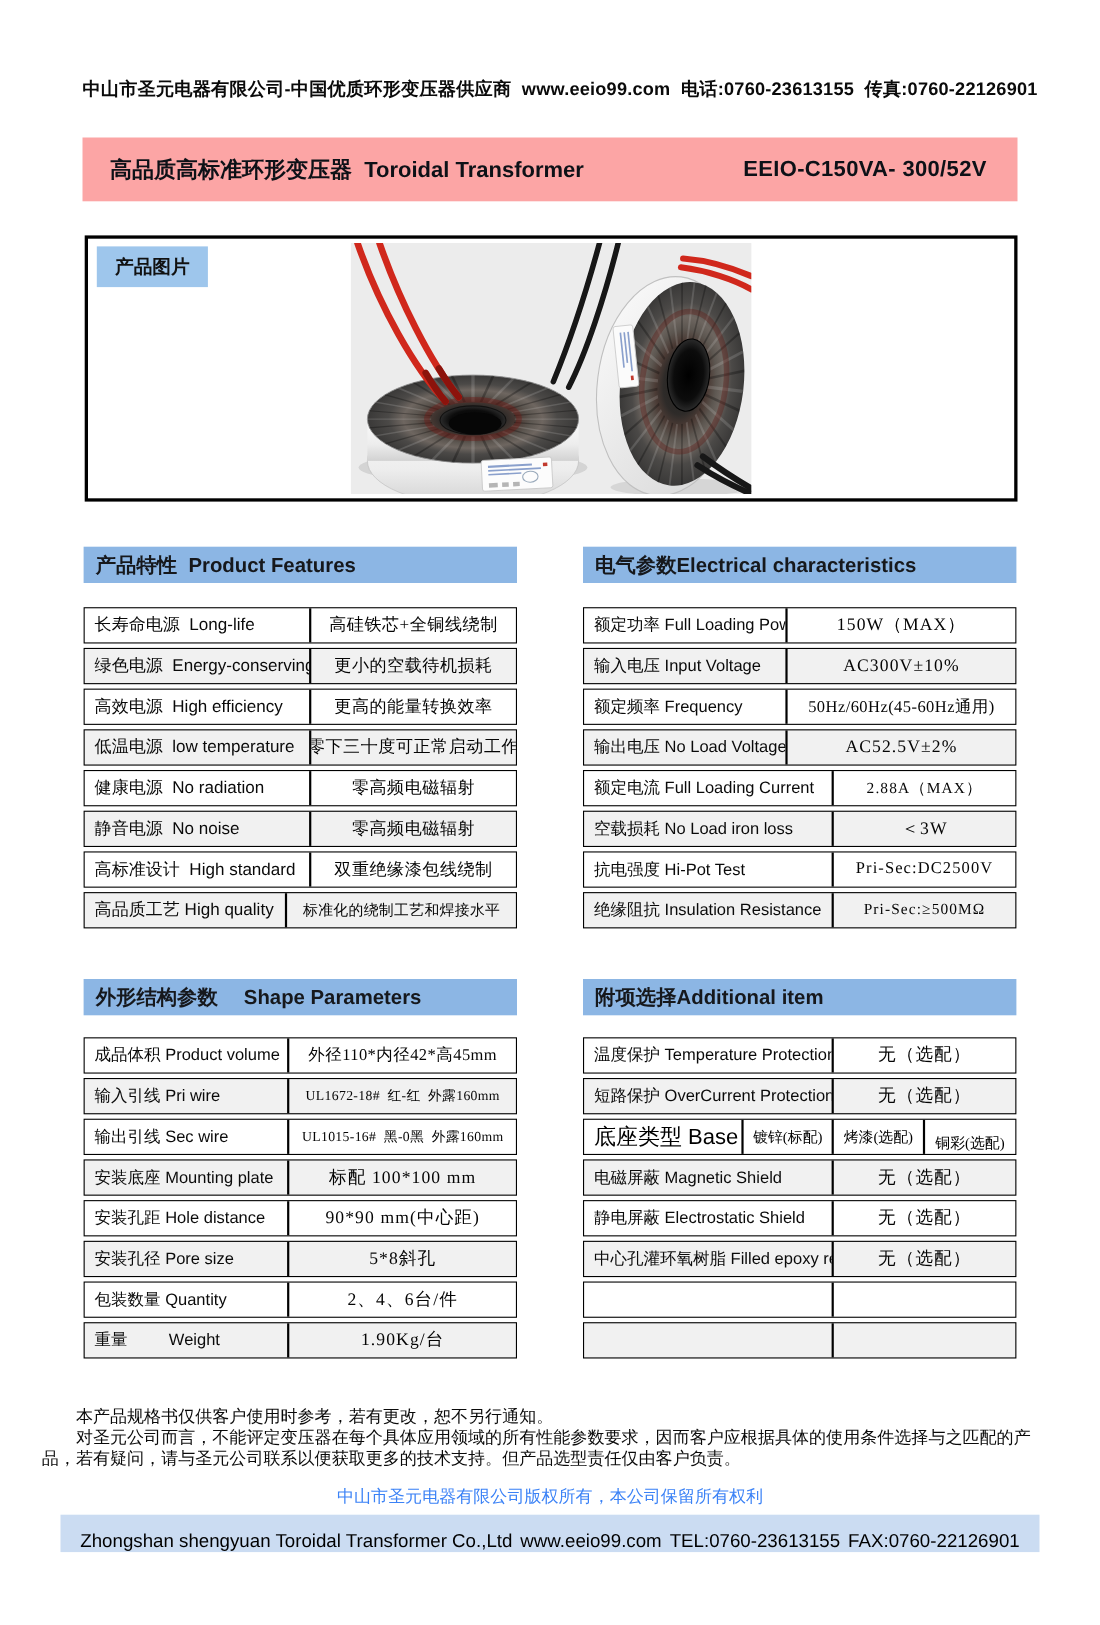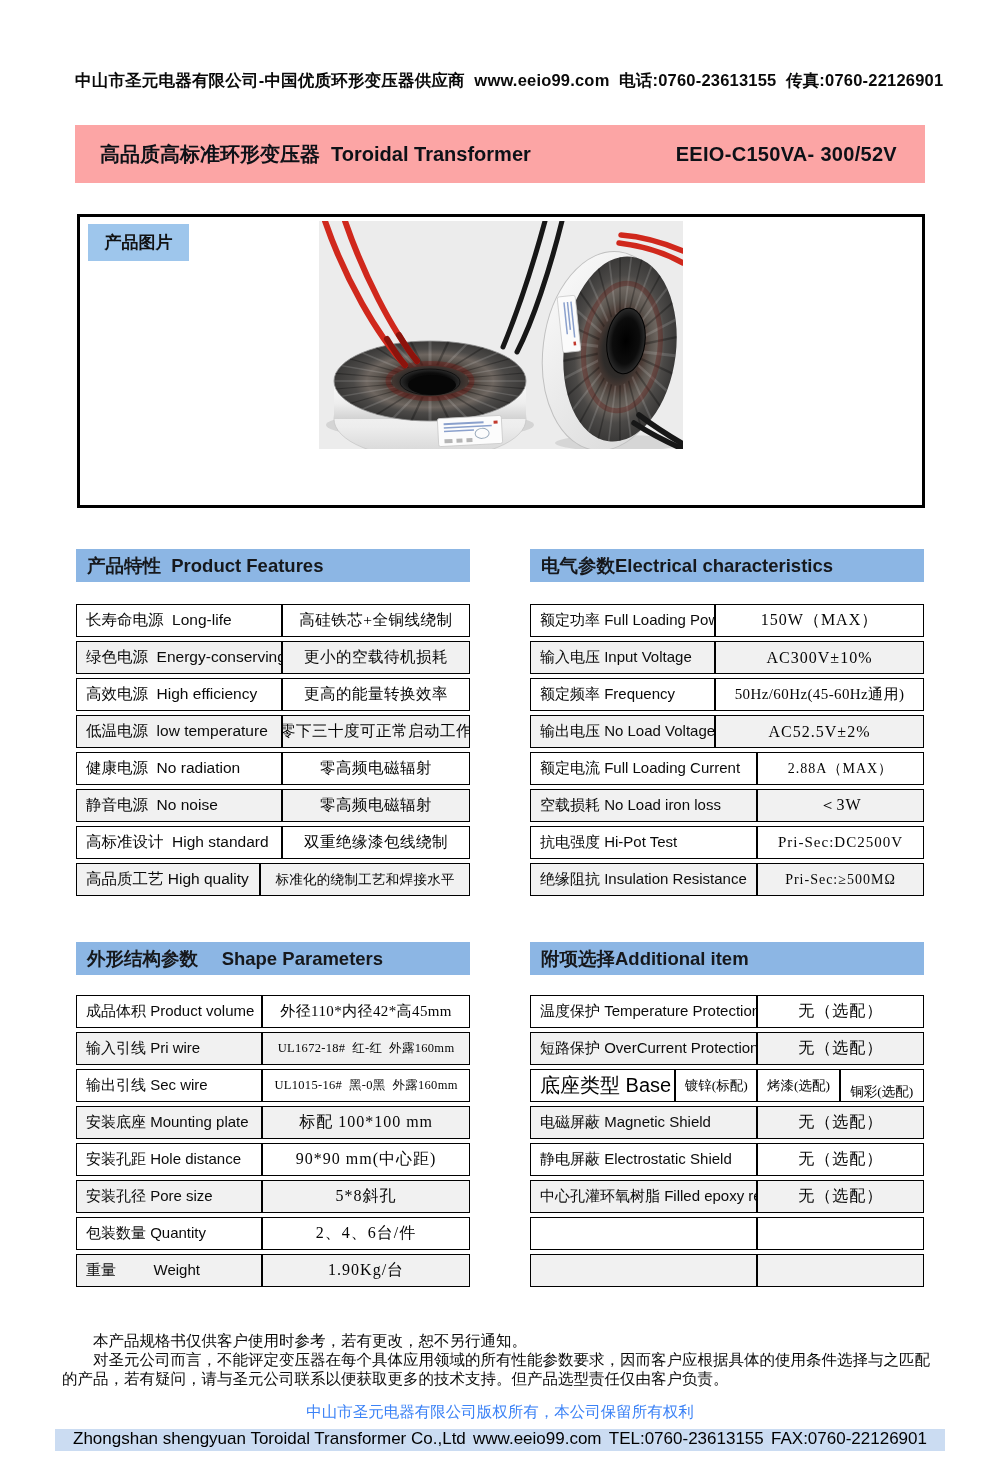--- a/index.html
+++ b/index.html
@@ -11,21 +11,21 @@
   .contact-line { margin:70px 75px 0 75px; font-size:16.5px; font-weight:600;
     white-space:pre; letter-spacing:0.2px; color:#0a0a0a; }
 
   
   .title-bar { margin:33px 75px 0 75px; height:58px; background:#fca5a5;
     display:flex; align-items:center; justify-content:space-between; padding:0 28px 0 25px; }
   .title-bar .t-left { font-size:20px; font-weight:700; white-space:pre; color:#0d1117; }
   .title-bar .t-model { font-size:20px; font-weight:700; color:#0d1117; letter-spacing:0.3px; }
 
   
-  .image-frame { position:relative; margin:31px 75px 0 77px; height:294px;
+  .image-frame { position:relative; margin:31px 75px 0 77px; height:242px;
     border:3px solid #000; background:#fff; }
   .image-label { position:absolute; left:8px; top:7px; width:101px; height:37px;
     background:#9EC6EC; display:flex; align-items:center; justify-content:center;
     font-size:17px; font-weight:700; color:#111; }
   .photo { position:absolute; left:50%; transform:translateX(-50%); top:4px;
     width:364px; height:228px; background:#ECECEC; }
 
   
   .cols { display:flex; justify-content:space-between; padding:0 76px; }
   .cols.first { margin-top:41px; }
@@ -62,27 +62,27 @@
 
   .additional .tl { width:58%; }
   .bp-label { width:37%; border-right:2px solid #000; display:flex; align-items:center;
     padding-left:9px; font-size:20px; white-space:pre; overflow:hidden; }
   .bp-opt { width:21%; border-right:2px solid #000; display:flex; align-items:center;
     justify-content:center; font-family:"Liberation Serif","DejaVu Serif",serif;
     font-size:13.5px; white-space:pre; overflow:hidden; }
   .bp-opt:last-child { border-right:none;margin-top:12px; }
 
   
-  .disclaimer { margin:40px 62px 0 62px; font-family:"Liberation Serif","DejaVu Serif",serif;
+  .disclaimer { margin:40px 62px 0 38px; font-family:"Liberation Serif","DejaVu Serif",serif;
     font-size:15.5px; line-height:19px; color:#0a0a0a; }
   .disclaimer p { text-indent:2em; }
   .copyright { margin-top:14px; text-align:center; font-family:"Liberation Serif","DejaVu Serif",serif;
     font-size:15.5px; color:#3b82f6; }
-  .footer-bar { margin:6px 55px 0 55px; height:22px; background:#CBDCF2;
-    display:flex; align-items:flex-start; justify-content:space-between; padding:0 18px;
+  .footer-bar { margin:6px 55px 0 55px; height:34px; background:#CBDCF2;
+    display:flex; align-items:flex-end; justify-content:space-between; padding:0 18px;
     font-size:17px; color:#000; }
 </style>
 </head>
 <body>
 
 <div class="page">
 
   <div class="contact-line">中山市圣元电器有限公司-中国优质环形变压器供应商  www.eeio99.com  电话:0760-23613155  传真:0760-22126901</div>
 
   <div class="title-bar">

